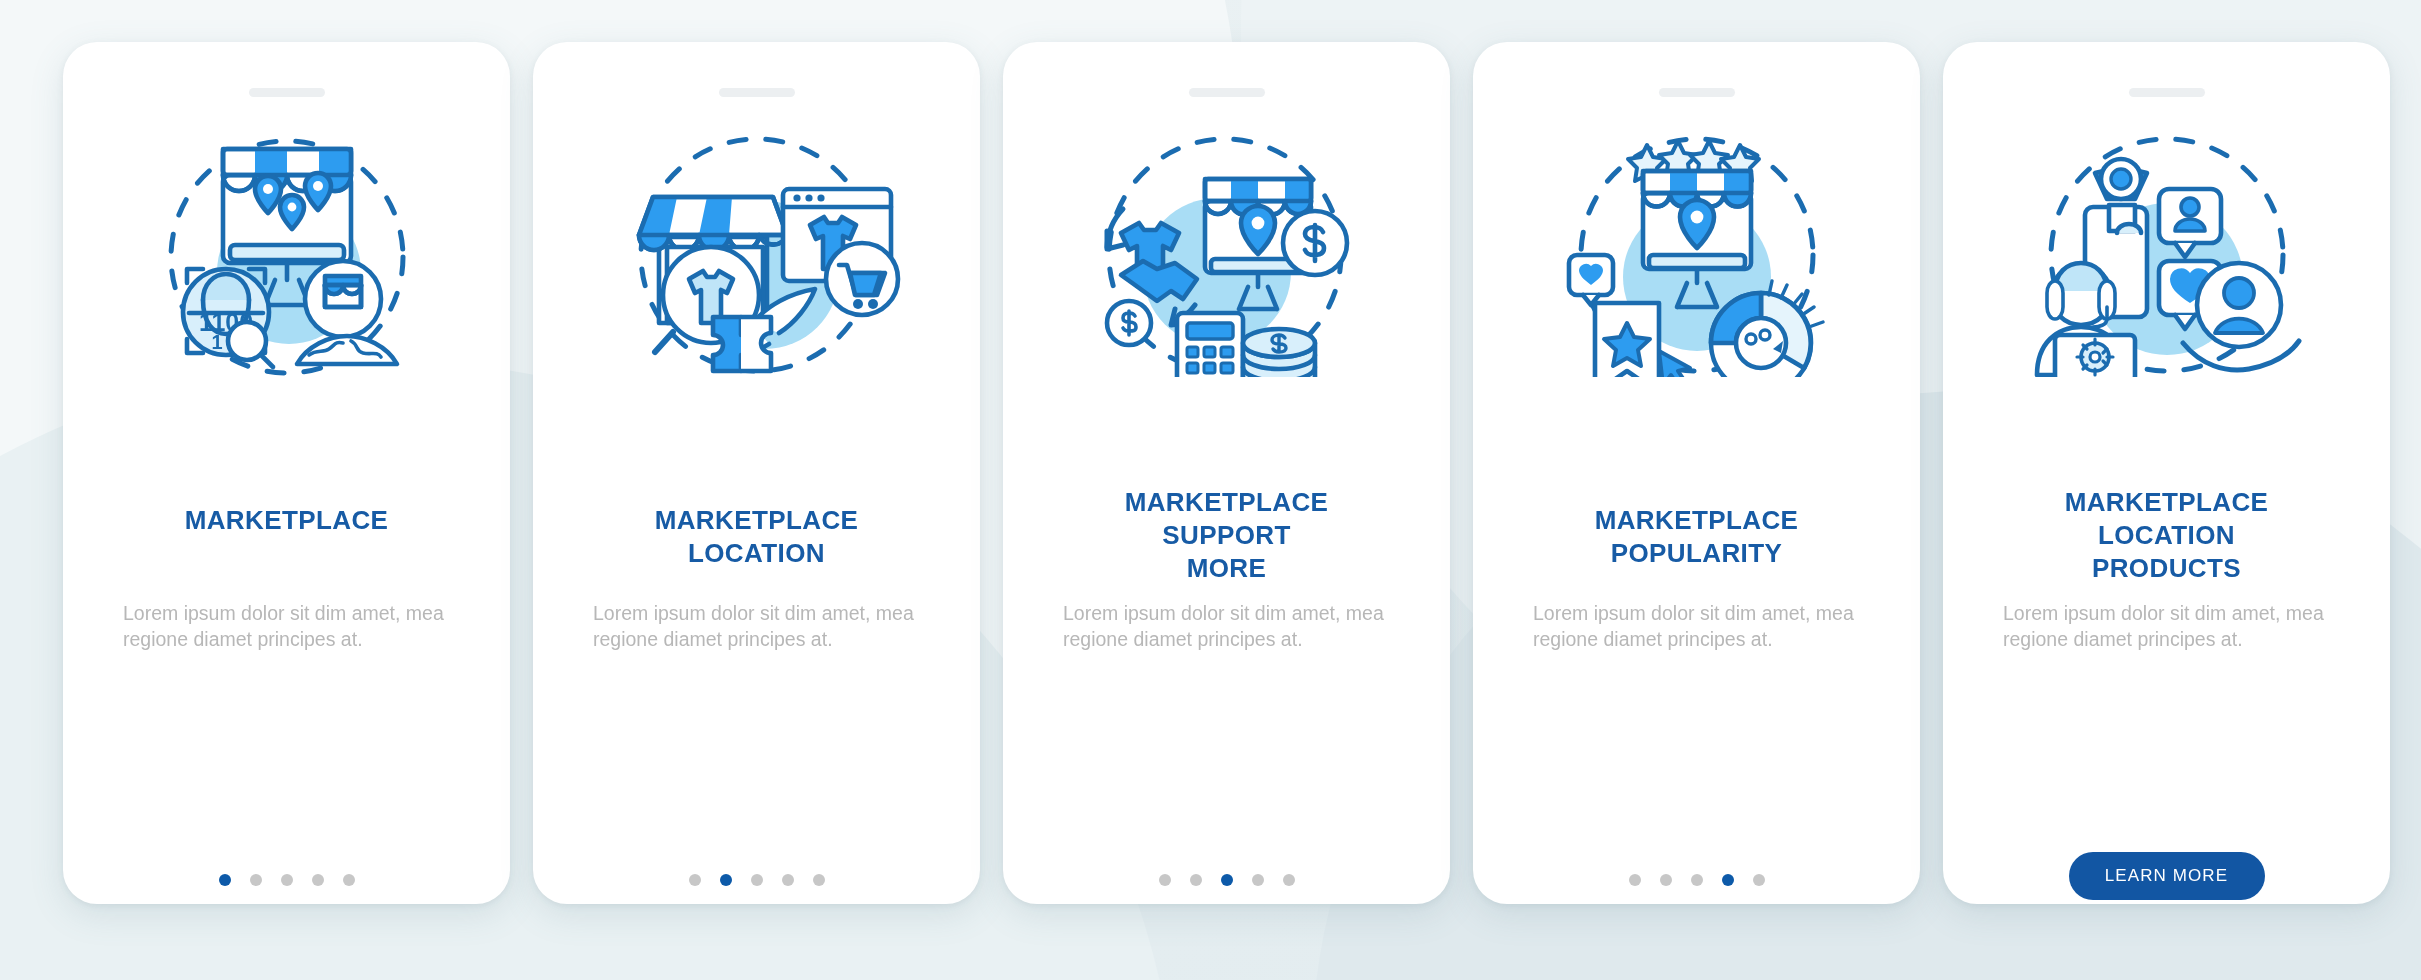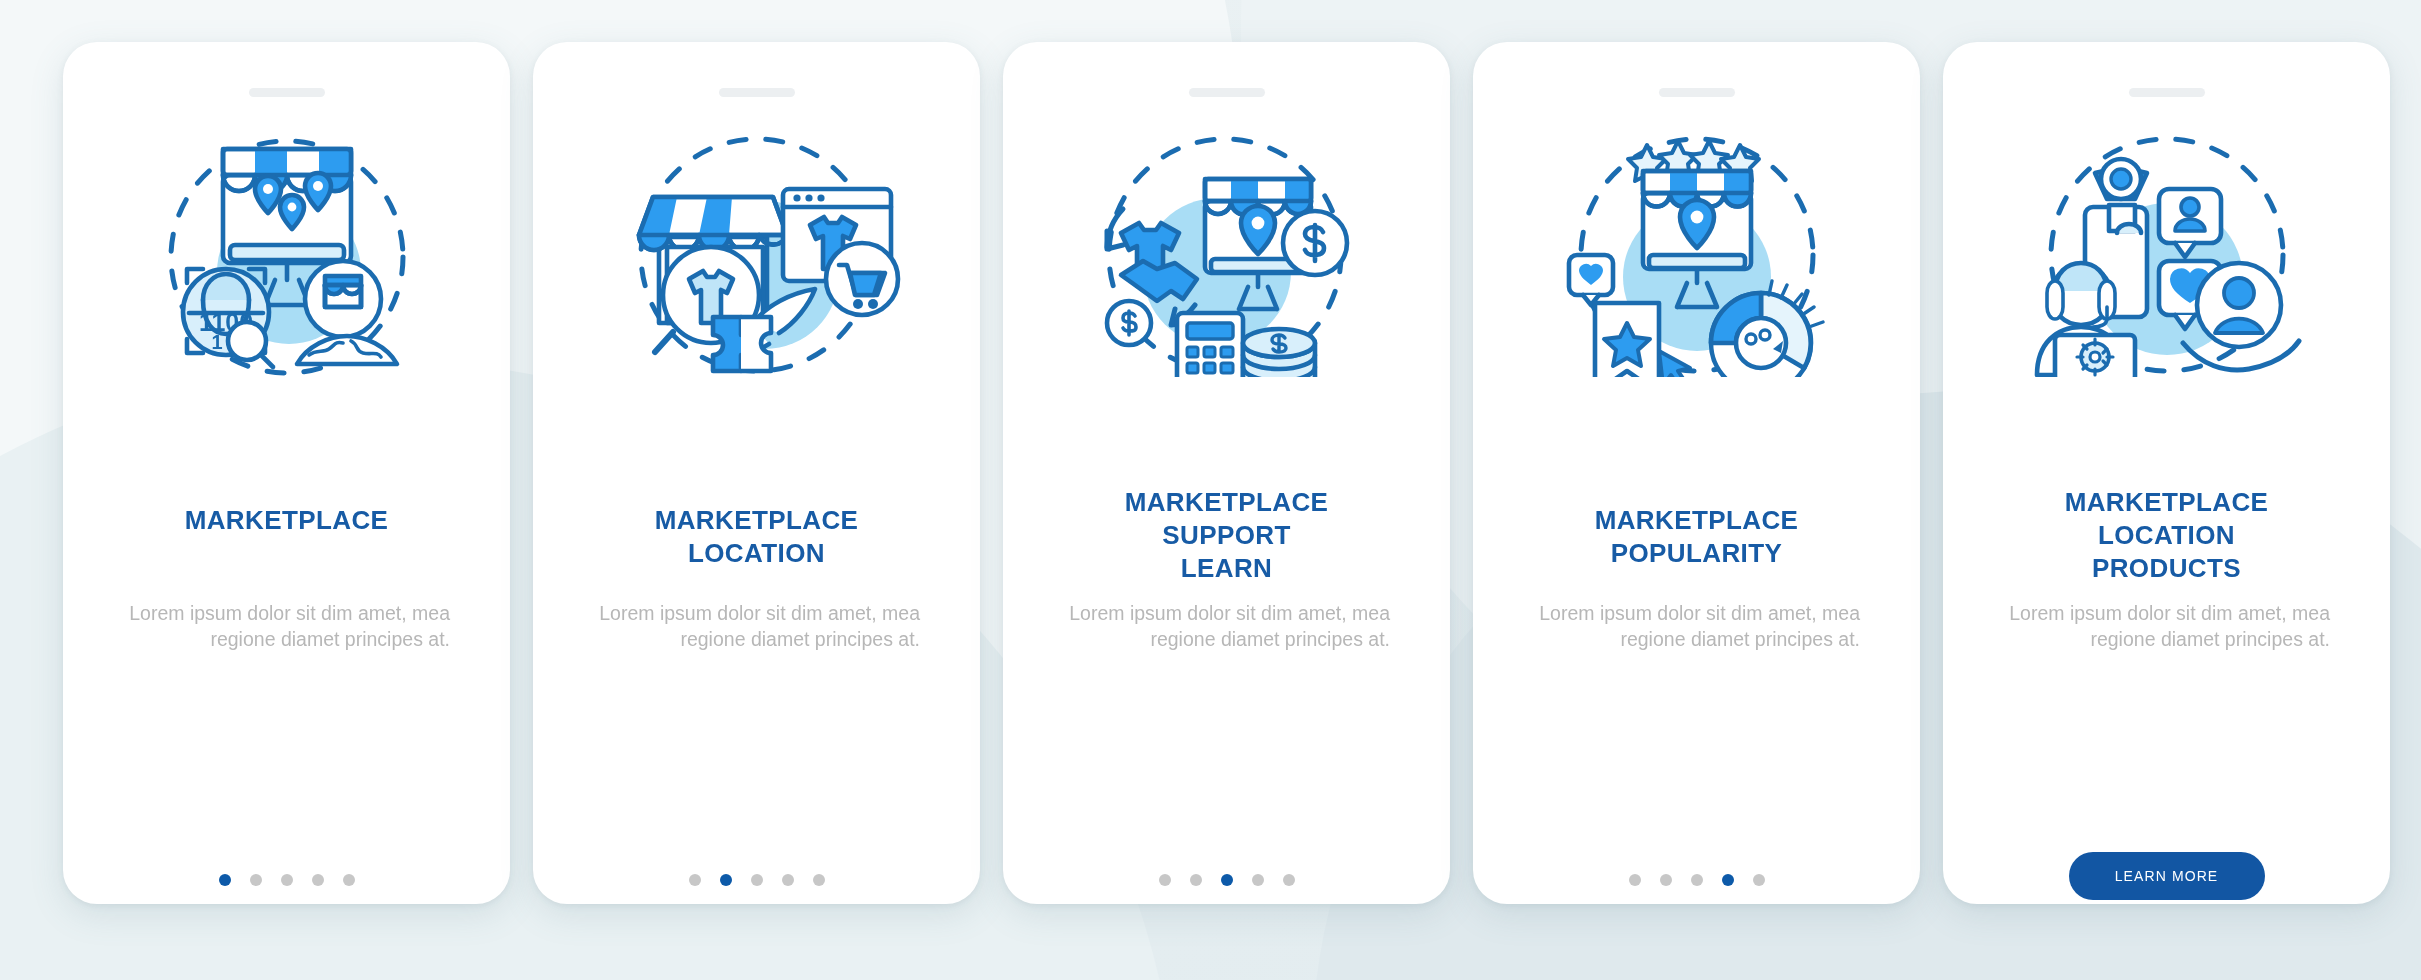--- a/index.html
+++ b/index.html
@@ -46,34 +46,34 @@
   .title{
     position:absolute;left:28px;width:391px;
     text-align:center;color:#175ba5;font-weight:bold;
     font-size:26px;line-height:33px;letter-spacing:.4px;
   }
   .title.two{top:462px;}
   .title.three{top:444px;}
 
   .desc{
     position:absolute;left:60px;width:327px;top:558px;
-    text-align:right;color:#b7b7b7;font-size:19.5px;line-height:26px;
+    text-align:left;color:#b7b7b7;font-size:19.5px;line-height:26px;
   }
 
   .dots{
     position:absolute;top:832px;left:0;width:447px;
     display:flex;justify-content:center;gap:19px;
   }
   .dot{width:12px;height:12px;border-radius:50%;background:#c7c7c7;}
   .dot.on{background:#0d5aa9;}
 
   .cta{
     position:absolute;top:810px;left:50%;transform:translateX(-50%);
     width:196px;height:48px;border-radius:24px;background:#1256a3;
-    color:#fff;border:none;font-size:14px;letter-spacing:1.1px;
+    color:#fff;border:none;font-size:17px;letter-spacing:1.1px;
     font-family:"Liberation Sans", sans-serif;cursor:pointer;
     display:flex;align-items:center;justify-content:center;
   }
 </style>
 </head>
 <body>
 
 <div class="bg-wrap">
   <div class="bg-base"></div>
   <div class="bg-blob-a"></div>
@@ -255,21 +255,21 @@
           <ellipse cx="202" cy="216" rx="36" ry="14" fill="#d8effb"></ellipse>
           <path d="M166 228 a36 14 0 0 0 72 0 M166 240 a36 14 0 0 0 72 0" fill="none"></path>
         </g>
         <path d="M202 208 v16 M208 211 a7 5 0 0 0-6-3 c-4 0-7 2-7 5 s3 4 7 4 s7 1 7 4 s-3 4-7 4 a7 5 0 0 1-6-3" fill="none" stroke-width="3.4"></path>
       </svg>
     </div>
 
     <div class="title three">
       <div>MARKETPLACE</div>
       <div>SUPPORT</div>
-      <div>LEARN</div>
+      <div>MORE</div>
     </div>
     <div class="desc">Lorem ipsum dolor sit dim amet, mea regione diamet principes at.</div>
 
     <div class="dots">
       <span class="dot"></span>
       <span class="dot"></span>
       <span class="dot on"></span>
       <span class="dot"></span>
       <span class="dot"></span>
     </div>

